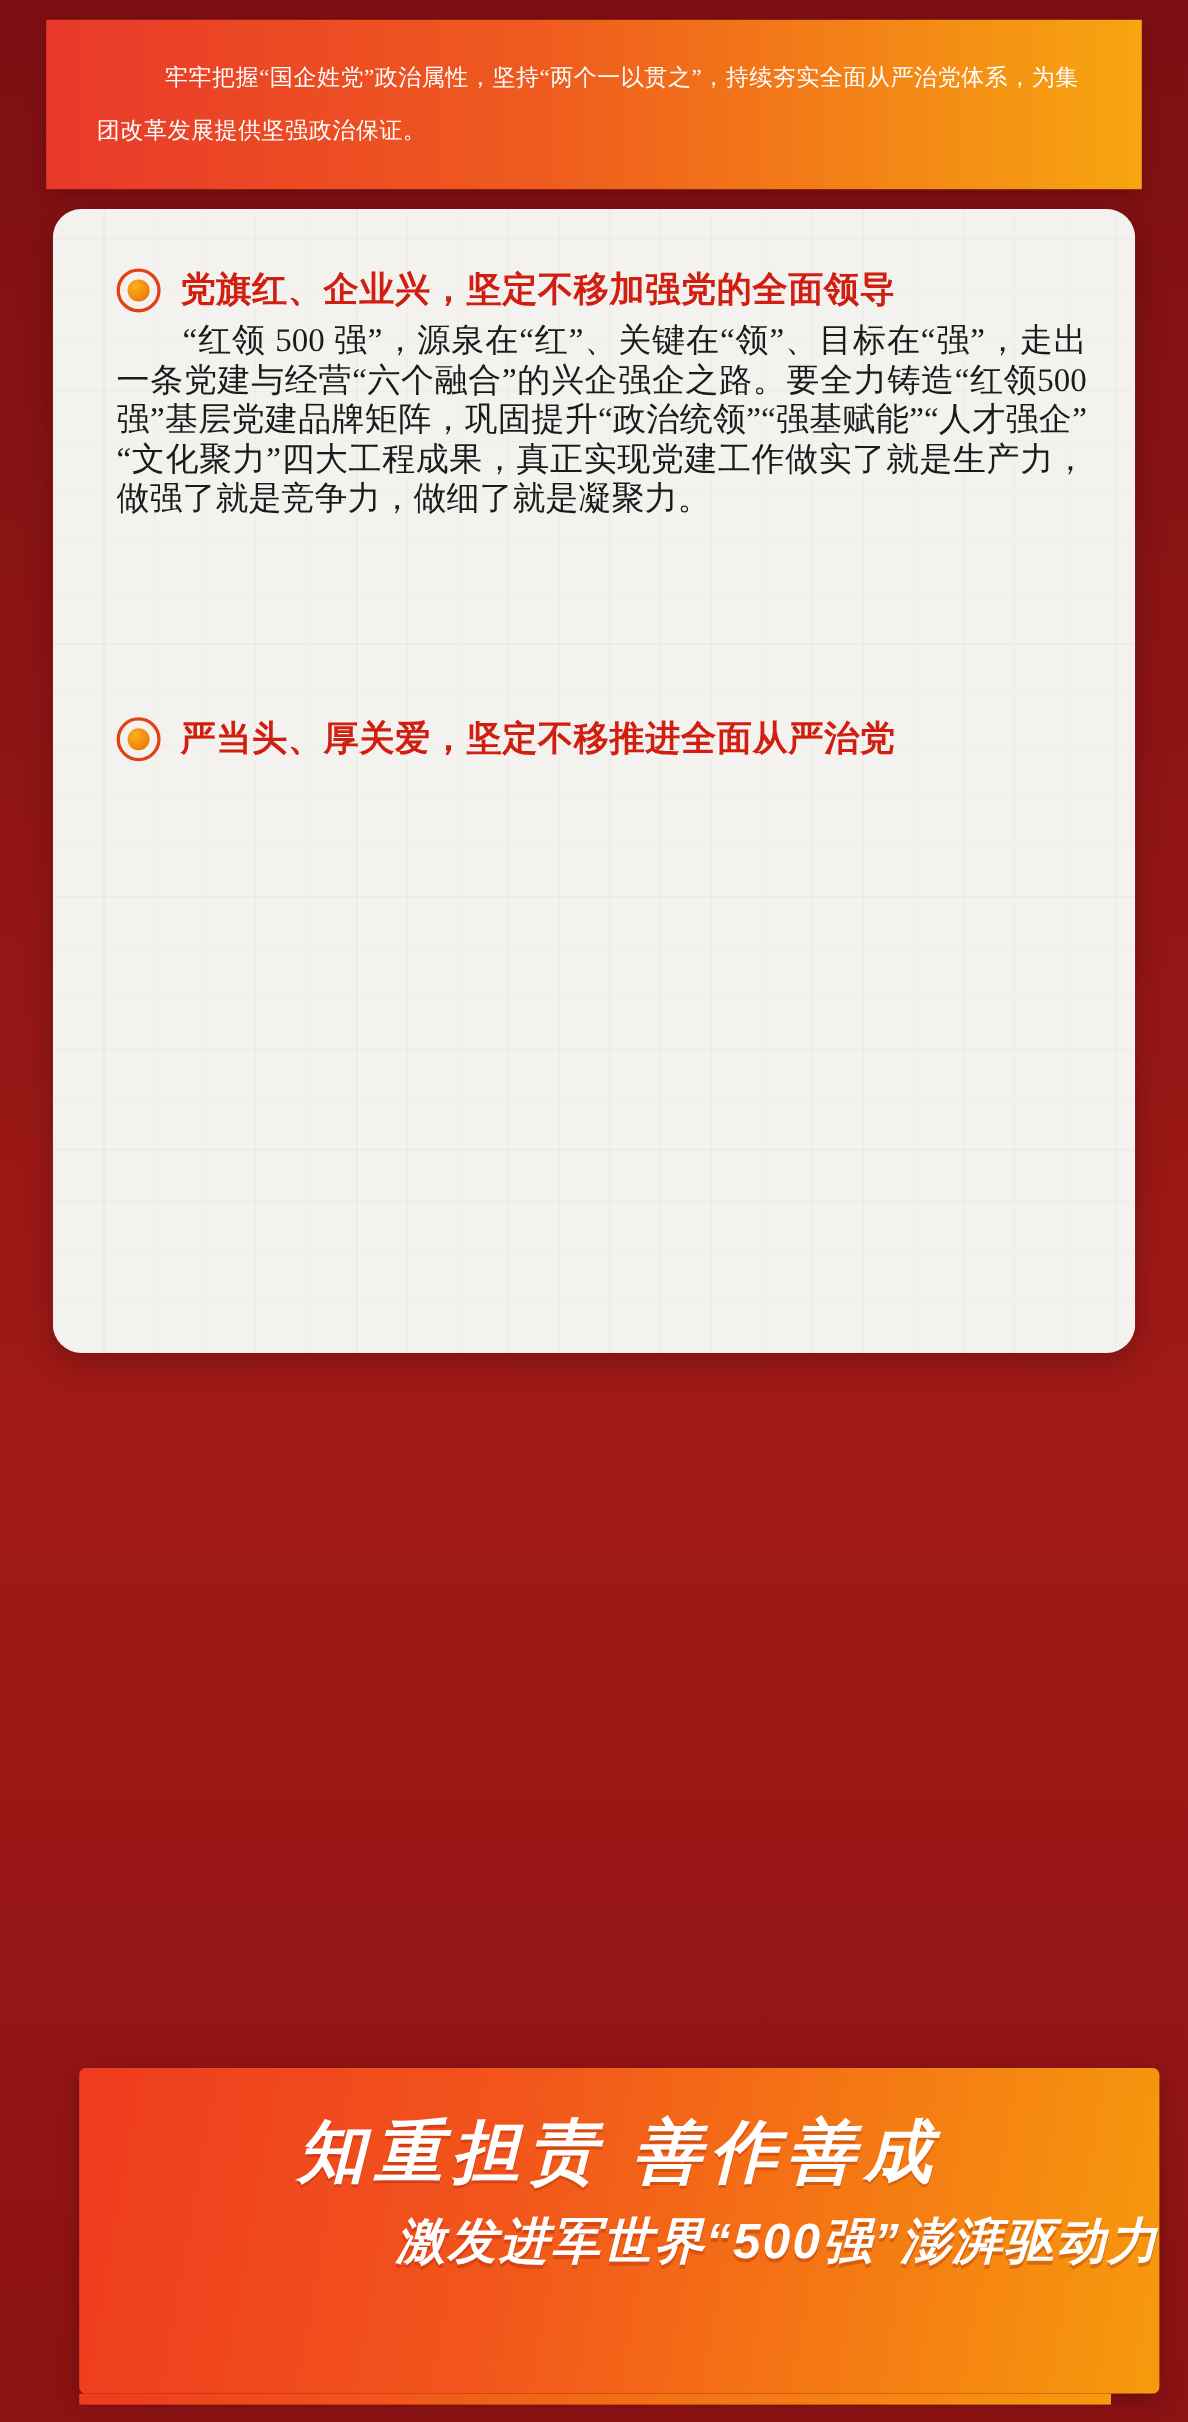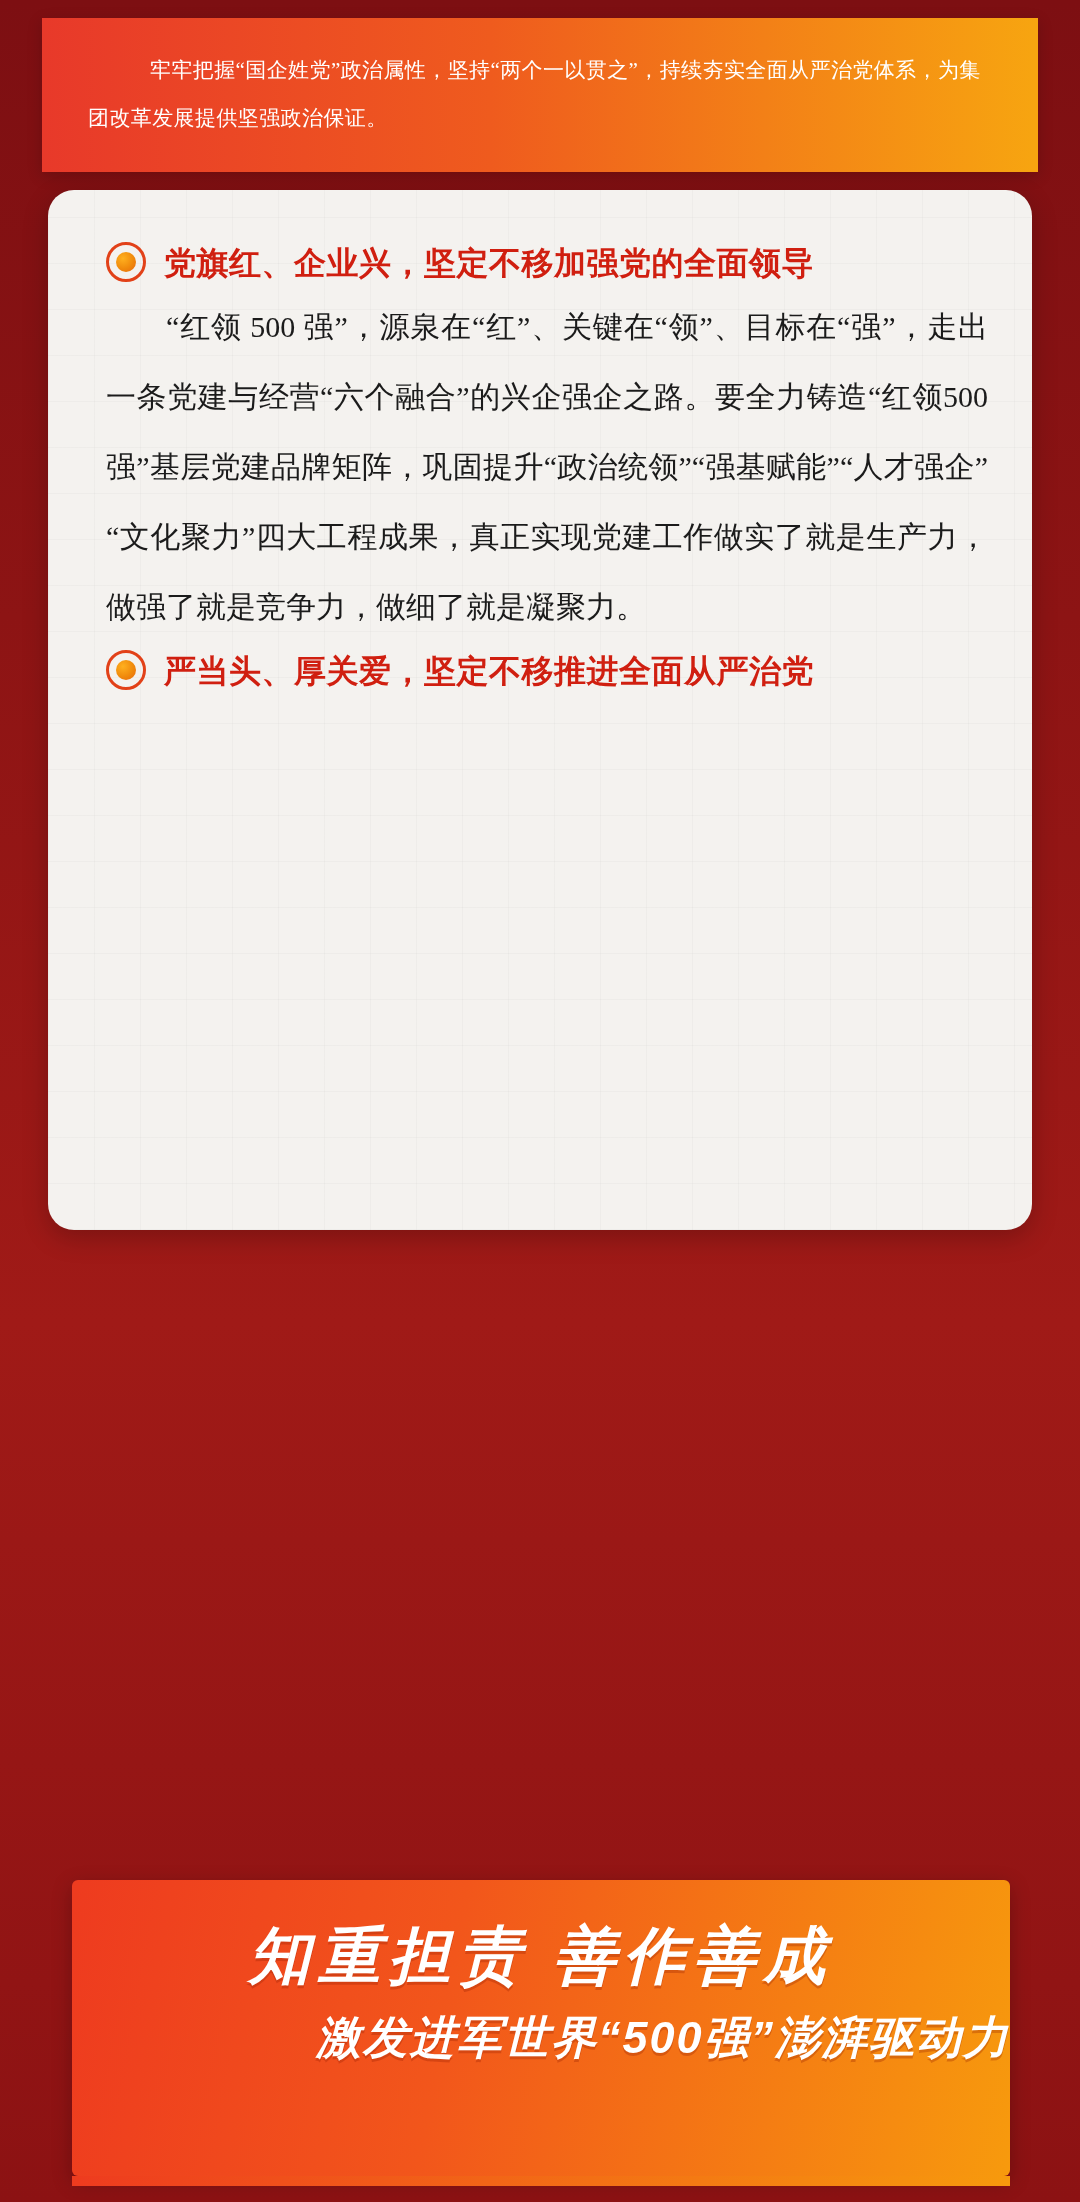--- a/index.html
+++ b/index.html
@@ -65,21 +65,21 @@
   .section {
     position: absolute;
     left: 58px;
     right: 44px;
   }
   .section.one { top: 52px; }
   .section.two { top: 460px; }
 
   .sec-head {
     display: flex;
-    align-items: flex-start;
+    align-items: center;
     gap: 18px;
     margin-bottom: 6px;
   }
   .bullet-icon {
     width: 40px;
     height: 40px;
     flex: 0 0 40px;
     border-radius: 50%;
     border: 3px solid #e24118;
     display: flex;
@@ -97,36 +97,37 @@
   .sec-title {
     color: #d01f10;
     font-size: 32px;
     font-weight: 700;
     letter-spacing: 0.5px;
     font-family: "Liberation Serif", "DejaVu Serif", serif;
   }
   .sec-body {
     color: #1b1b1b;
     font-size: 30px;
-    line-height: 70px;
+    line-height: 36px;
     text-indent: 60px;
     text-align: justify;
     font-family: "Liberation Serif", "DejaVu Serif", serif;
   }
 
   
   .bottom-banner {
     position: absolute;
     left: 72px;
     top: 1880px;
     width: 938px;
     height: 296px;
     background: linear-gradient(100deg, #ee3b1f 0%, #f2561b 40%, #f79a0d 100%);
     border-radius: 6px;
     box-shadow: 0 6px 20px rgba(0,0,0,0.25);
+    padding-left: 44px;
   }
   .bottom-line1 {
     position: absolute;
     top: 34px;
     left: 0;
     right: 0;
     text-align: center;
     color: #ffffff;
     font-size: 62px;
     font-weight: 900;

